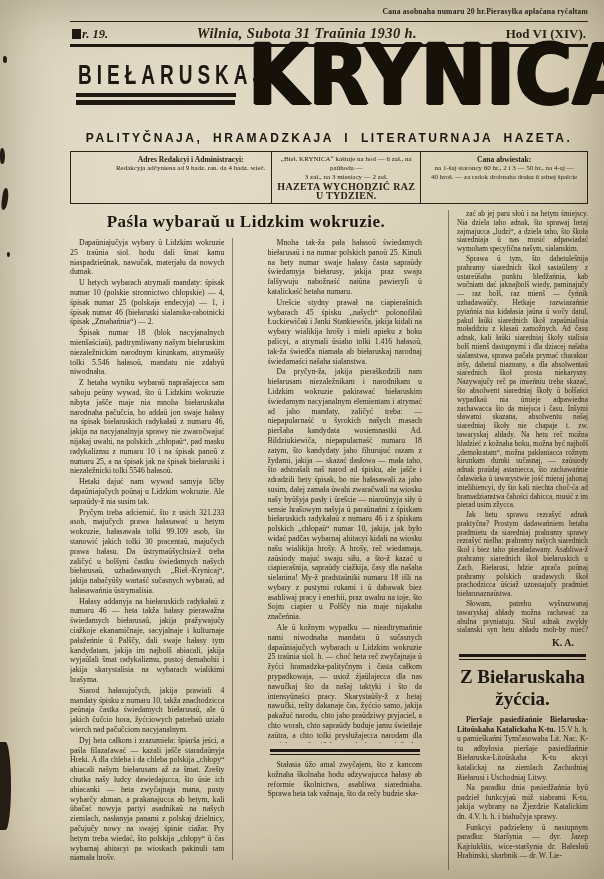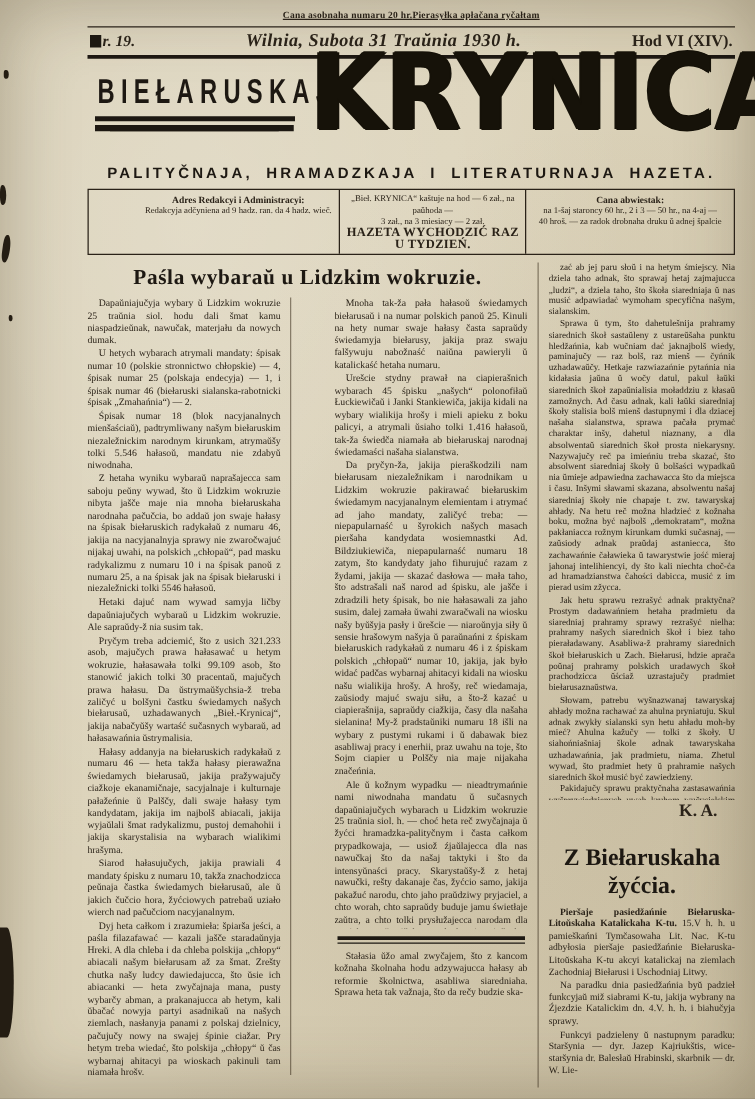--- a/index.html
+++ b/index.html
@@ -8,22 +8,22 @@
     position:relative;width:604px;height:879px;margin:0 auto;overflow:hidden;
     background:
       radial-gradient(ellipse at 25% 20%, rgba(255,255,255,0.22), rgba(255,255,255,0) 55%),
       radial-gradient(ellipse at 80% 70%, rgba(120,100,60,0.10), rgba(120,100,60,0) 60%),
       linear-gradient(118deg,#d8cfb5 0%,#dcd3ba 40%,#d4cab0 75%,#cfc4a8 100%);
     box-shadow:inset 0 0 60px rgba(70,55,30,0.35);
     color:#2a2218;
   }
   .inner{position:absolute;left:70px;right:16px;top:0;}
   
-  .topbar{display:flex;justify-content:center;padding-top:7px;
-    font-family:"Liberation Serif",serif;font-weight:bold;font-size:7.6px;letter-spacing:.2px;text-decoration:underline;}
+  .topbar{display:flex;justify-content:flex-end;padding-top:7px;
+    font-family:"Liberation Serif",serif;font-weight:bold;font-size:7.6px;letter-spacing:.2px;}
   .rule-thin{border-top:1px solid #2a2218;margin-top:5px;}
   .issue-row{display:flex;justify-content:space-between;align-items:baseline;padding:3px 2px 2px 2px;}
   .issue-no{font-weight:bold;font-size:12.5px;font-style:italic;}
   .issue-no .smudge{display:inline-block;width:9px;height:10px;background:#1d1812;vertical-align:-1px;margin-right:1px;}
   .dateline{font-weight:bold;font-size:14.5px;letter-spacing:.4px;font-style:italic;}
   .yearline{font-weight:bold;font-size:13px;}
   .rule-thick{border-top:3px solid #1d1812;}
   
   .masthead{position:relative;height:82px;}
   .pre-title{position:absolute;left:8px;top:12px;font-family:"Liberation Sans",sans-serif;
@@ -40,31 +40,31 @@
     font-size:12px;letter-spacing:2.5px;word-spacing:5px;color:#1d1812;}
   
   .infobox{display:flex;border:1.4px solid #2a2218;margin-top:6px;padding-left:39px;}
   .infobox .cell{padding:3px 5px;text-align:center;font-size:7px;line-height:9px;}
   .infobox .cell + .cell{border-left:1px solid #2a2218;}
   .cell.c1{width:34%;} .cell.c2{width:31%;} .cell.c3{width:35%;}
   .info-title{font-weight:bold;font-size:7.6px;}
   .info-big{font-weight:bold;font-size:10px;letter-spacing:.3px;}
   
   .content{display:flex;margin-top:6px;height:660px;}
-  .main-left{width:352px;border-right:1px solid rgba(60,48,30,.55);padding-right:8px;}
+  .main-left{width:352px;border-right:1px solid rgba(60,48,30,.55);padding-right:26px;}
   .headline1{text-align:center;font-weight:bold;font-size:17px;letter-spacing:.5px;margin:2px 0 6px 0;color:#1d1812;}
   .two-cols{display:flex;height:622px;gap:28px;}
   .colA{width:170px;border-right:1px solid rgba(60,48,30,.55);padding-right:7px;overflow:hidden;height:100%;}
   .colB{width:170px;padding-left:7px;display:flex;flex-direction:column;height:100%;}
   .colB .art-part{height:505px;overflow:hidden;}
-  .col3{width:176px;padding-left:8px;display:flex;flex-direction:column;height:652px;align-items:flex-end;}
+  .col3{width:176px;padding-left:8px;display:flex;flex-direction:column;height:652px;}
   .col3 .art-part{height:452px;overflow:hidden;}
   p.para{margin:0 0 1px 0;text-indent:9px;text-align:justify;font-size:7.8px;line-height:9.8px;}
   .col3 p.para{font-size:7.3px;line-height:8.8px;}
-  .signature{text-align:right;font-weight:bold;font-size:14px;padding:2px 14px 0 0;}
+  .signature{text-align:right;font-weight:bold;font-size:10px;padding:2px 14px 0 0;}
   .section-divider{border-top:3px solid #1d1812;border-bottom:1px solid #1d1812;height:2px;margin:6px 2px 5px 2px;}
   .headline2{text-align:center;font-weight:bold;font-size:16.5px;line-height:18px;margin:2px 0 5px 0;color:#1d1812;}
   .headline3{text-align:center;font-weight:bold;font-size:19px;margin:1px 0 5px 0;color:#1d1812;}
   .life p.para{font-size:7.7px;line-height:9.6px;}
   .life .lead{font-weight:bold;margin-top:32px;}
   
   .artifact{position:absolute;background:#241d13;border-radius:40% 60% 55% 45%;}
   .a1{left:0;top:148px;width:5px;height:16px;}
   .a2{left:2px;top:188px;width:6px;height:22px;transform:rotate(8deg);}
   .a3{left:0;top:742px;width:11px;height:88px;border-radius:0 60% 60% 0;}
@@ -127,21 +127,21 @@
 
     <div class="content">
       <div class="main-left">
         <div class="headline1">Paśla wybaraŭ u Lidzkim wokruzie.</div>
         <div class="two-cols">
           <div class="colA">
               <p class="para">Dapaŭniajučyja wybary ŭ Lidzkim wokruzie 25 traŭnia siol. hodu dali šmat kamu niaspadzieŭnak, nawučak, materjału da nowych dumak.</p>
               <p class="para">U hetych wybarach atrymali mandaty: śpisak numar 10 (polskie stronnictwo chłopskie) — 4, śpisak numar 25 (polskaja endecyja) — 1, i śpisak numar 46 (biełaruski sialanska-rabotnicki śpisak „Zmahańnia“) — 2.</p>
               <p class="para">Śpisak numar 18 (blok nacyjanalnych mienšaściaŭ), padtrymliwany našym biełaruskim niezaležnickim narodnym kirunkam, atrymaŭšy tolki 5.546 hałasoŭ, mandatu nie zdabyŭ niwodnaha.</p>
               <p class="para">Z hetaha wyniku wybaraŭ naprašajecca sam saboju peŭny wywad, što ŭ Lidzkim wokruzie nibyta jašče maje nia mnoha biełaruskaha narodnaha pačučcia, bo addaŭ jon swaje hałasy na śpisak biełaruskich radykałaŭ z numaru 46, jakija na nacyjanalnyja sprawy nie zwaročwajuć nijakaj uwahi, na polskich „chłopaŭ“, pad masku radykalizmu z numaru 10 i na śpisak panoŭ z numaru 25, a na śpisak jak na śpisak biełaruski i niezaležnicki tolki 5546 hałasoŭ.</p>
-              <p class="para">Hetaki dajuć nam wywad samyja ličby dapaŭniajučych wybaraŭ u Lidzkim wokruzie. Ale sapraŭdy-ž nia susim tak.</p>
+              <p class="para">Hetaki dajuć nam wywad samyja ličby dapaŭniajučych poŭnaj u Lidzkim wokruzie. Ale sapraŭdy-ž nia susim tak.</p>
               <p class="para">Pryčym treba adciemić, što z usich 321.233 asob, majučych prawa hałasawać u hetym wokruzie, hałasawała tolki 99.109 asob, što stanowić jakich tolki 30 pracentaŭ, majučych prawa hałasu. Da ŭstrymaŭšychsia-ž treba zaličyć u bolšyni častku świedamych našych biełarusaŭ, uzhadawanych „Bieł.-Krynicaj“, jakija nabačyŭšy wartaść sučasnych wybaraŭ, ad hałasawańnia ŭstrymalisia.</p>
               <p class="para">Hałasy addanyja na biełaruskich radykałaŭ z numaru 46 — heta takža hałasy pierawažna świedamych biełarusaŭ, jakija pražywajučy ciažkoje ekanamičnaje, sacyjalnaje i kulturnaje pałažeńnie ŭ Palščy, dali swaje hałasy tym kandydatam, jakija im najbolš abiacali, jakija wyjaŭlali šmat radykalizmu, pustoj demahohii i jakija skarystalisia na wybarach wialikimi hrašyma.</p>
               <p class="para">Siarod hałasujučych, jakija prawiali 4 mandaty śpisku z numaru 10, takža znachodzicca peŭnaja častka świedamych biełarusaŭ, ale ŭ jakich čučcio hora, žyćciowych patrebaŭ uziało wierch nad pačučciom nacyjanalnym.</p>
               <p class="para">Dyj heta całkom i zrazumieła: špiarša jeści, a paśla filazafawać — kazali jašče staradaŭnyja Hreki. A dla chleba i da chleba polskija „chłopy“ abiacali našym biełarusam až za šmat. Zrešty chutka našy ludcy dawiedajucca, što ŭsie ich abiacanki — heta zwyčajnaja mana, pusty wybarčy abman, a prakanajucca ab hetym, kali ŭbačać nowyja partyi asadnikaŭ na našych ziemlach, nasłanyja panami z polskaj dzielnicy, pačujučy nowy na swajej śpinie ciažar. Pry hetym treba wiedać, što polskija „chłopy“ ŭ čas wybarnaj ahitacyi pa wioskach pakinuli tam niamała hrošy.</p>
             </div>
           <div class="colB">
             <div class="art-part">
                 <p class="para">Mnoha tak-ža pała hałasoŭ świedamych biełarusaŭ i na numar polskich panoŭ 25. Kinuli na hety numar swaje hałasy časta sapraŭdy świedamyja biełarusy, jakija praz swaju falšywuju nabožnaść naiŭna pawieryli ŭ katalickaść hetaha numaru.</p>
                 <p class="para">Urešcie stydny prawał na ciapierašnich wybarach 45 śpisku „našych“ polonofiłaŭ Łuckiewičaŭ i Janki Stankiewiča, jakija kidali na wybary wialikija hrošy i mieli apieku z boku palicyi, a atrymali ŭsiaho tolki 1.416 hałasoŭ, tak-ža świedča niamała ab biełaruskaj narodnaj świedamaści našaha sialanstwa.</p>
                 <p class="para">Da pryčyn-ža, jakija pieraškodzili nam biełarusam niezaležnikam i narodnikam u Lidzkim wokruzie pakirawać biełaruskim świedamym nacyjanalnym elemientam i atrymać ad jaho mandaty, zaličyć treba: — niepapularnaść u šyrokich našych masach pieršaha kandydata wosiemnastki Ad. Bildziukiewiča, niepapularnaść numaru 18 zatym, što kandydaty jaho fihurujuć razam z žydami, jakija — skazać dasłowa — mała taho, što adstrašali naš narod ad śpisku, ale jašče i zdradzili hety śpisak, bo nie hałasawali za jaho susim, dalej zamała ŭwahi zwaračwali na wiosku našy byŭšyja pasły i ŭrešcie — niaroŭnyja siły ŭ sensie hrašowym našyja ŭ paraŭnańni z śpiskam biełaruskich radykałaŭ z numaru 46 i z śpiskam polskich „chłopaŭ“ numar 10, jakija, jak było widać padčas wybarnaj ahitacyi kidali na wiosku našu wialikija hrošy. A hrošy, reč wiedamaja, zaŭsiody majuć swaju siłu, a što-ž kazać u ciapierašnija, sapraŭdy ciažkija, časy dla našaha sielanina! My-ž pradstaŭniki numaru 18 išli na wybary z pustymi rukami i ŭ dabawak biez asabliwaj pracy i enerhii, praz uwahu na toje, što Sojm ciapier u Polščy nia maje nijakaha značeńnia.</p>

